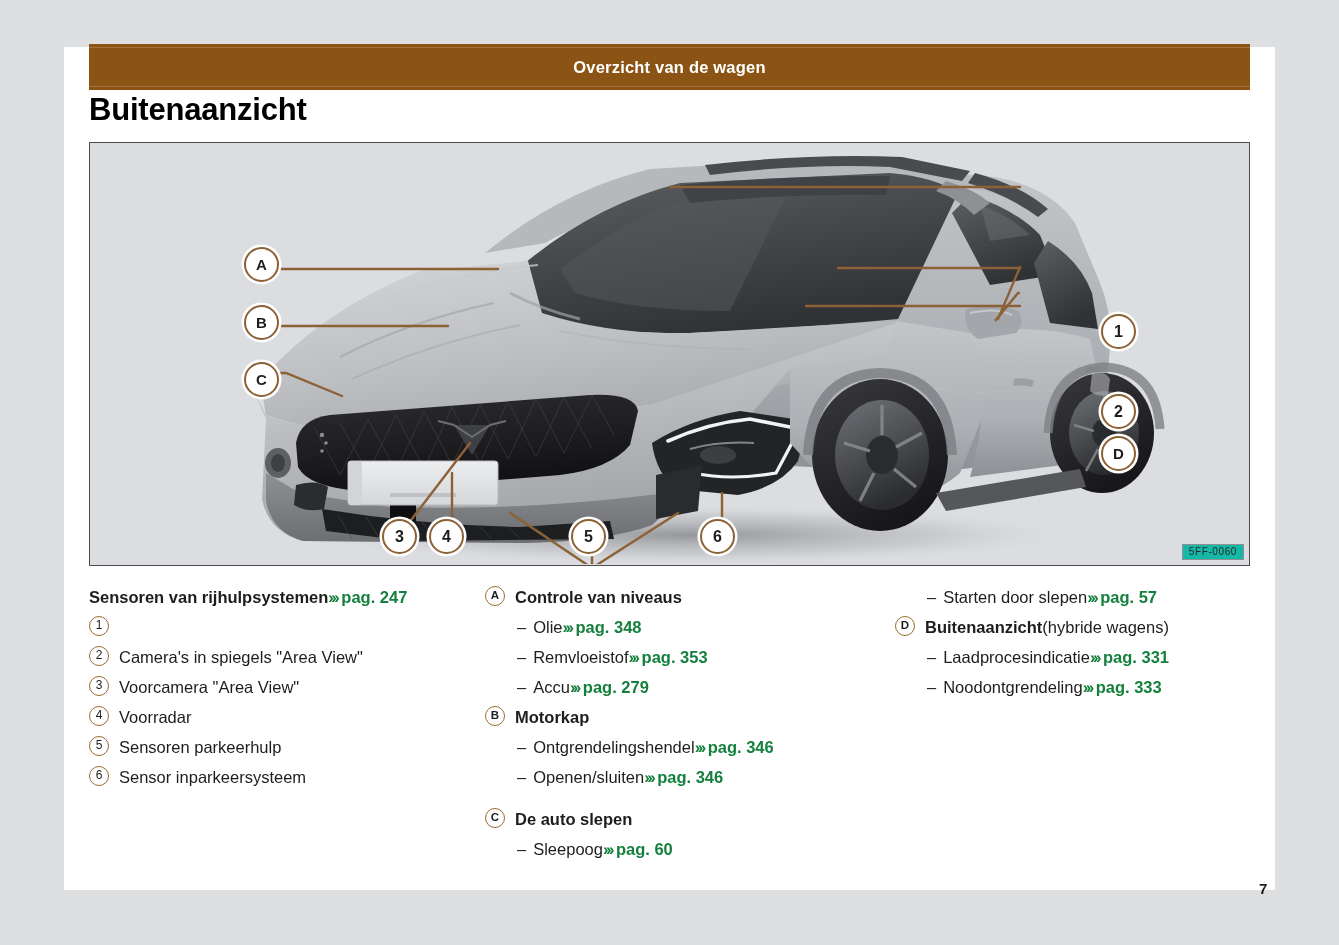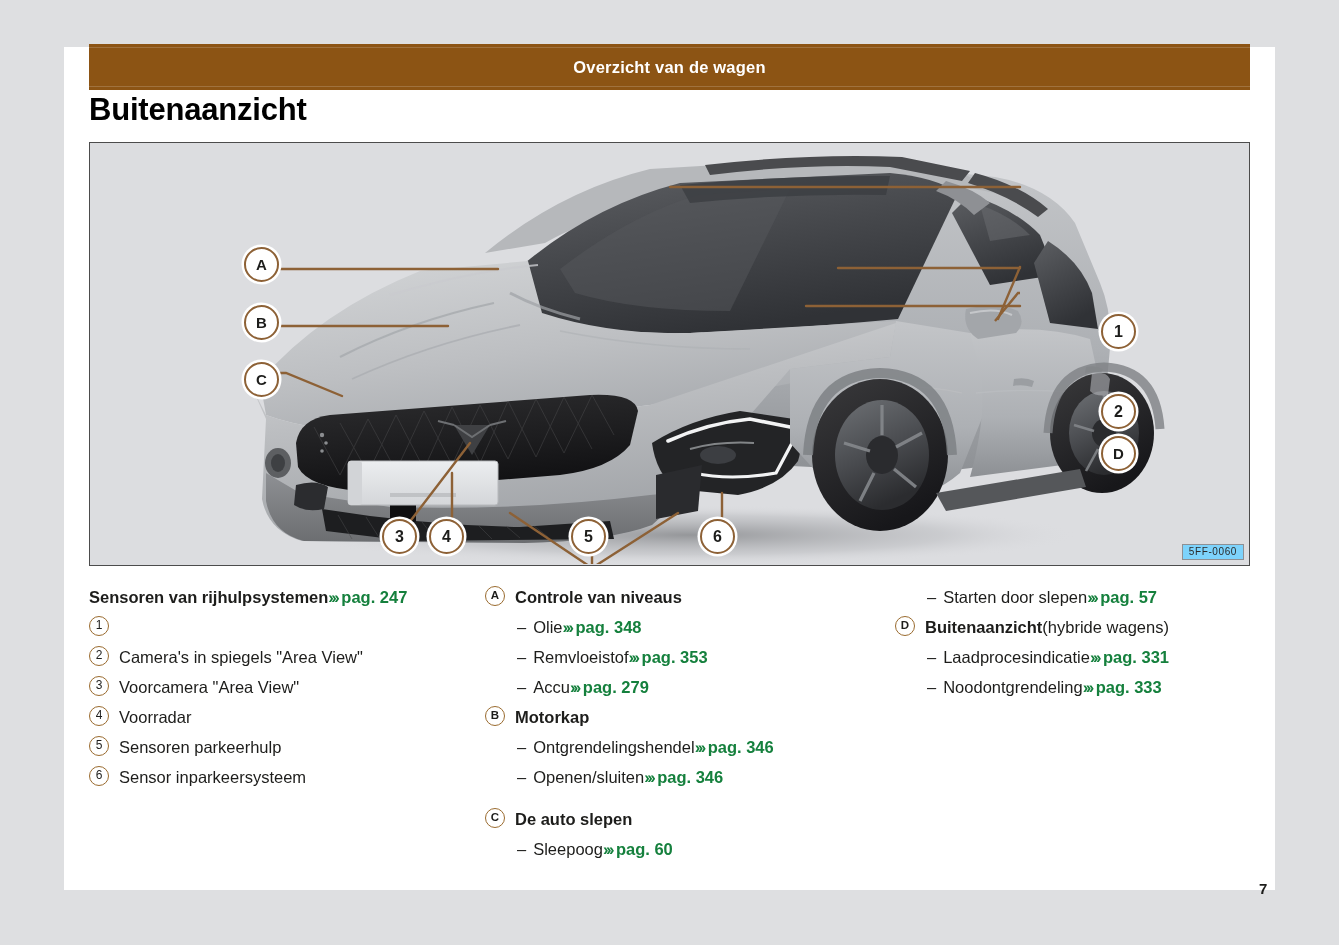--- a/index.html
+++ b/index.html
@@ -76,21 +76,21 @@
     height: 424px;
     background: #dcdde0;
     border: 1.5px solid #4c4c4c;
     box-sizing: border-box;
     overflow: hidden;
   }
   #illustration .figure-code {
     position: absolute;
     right: 5px;
     bottom: 5px;
-    background: #7dd3fc;
+    background: #14b8a6;
     border: 1px solid #8e9094;
     color: #2a2a2a;
     font-size: 10px;
     letter-spacing: 0.6px;
     padding: 1px 6px 2px 6px;
     font-family: "Liberation Sans", sans-serif;
   }
   #illustration svg { display: block; }
 
   

